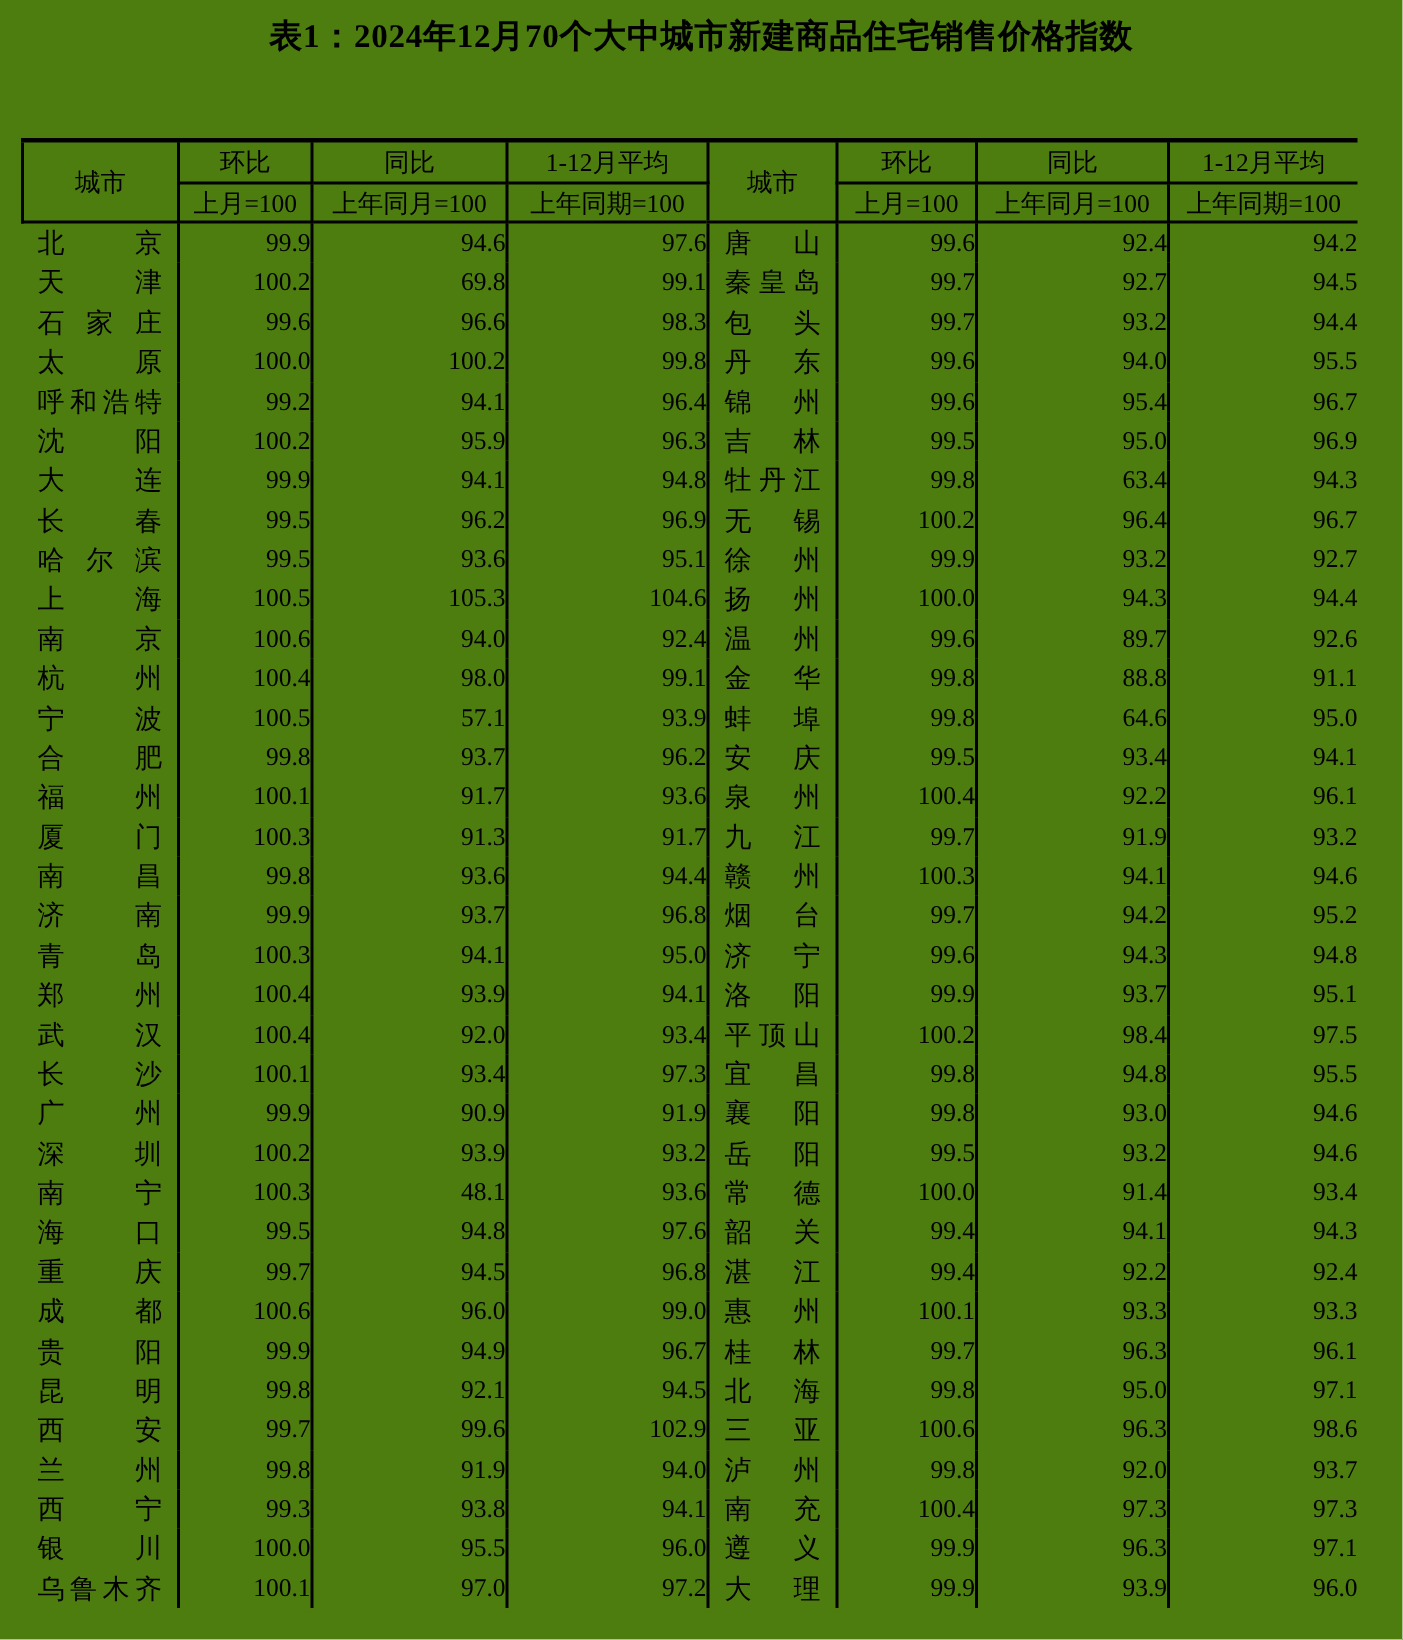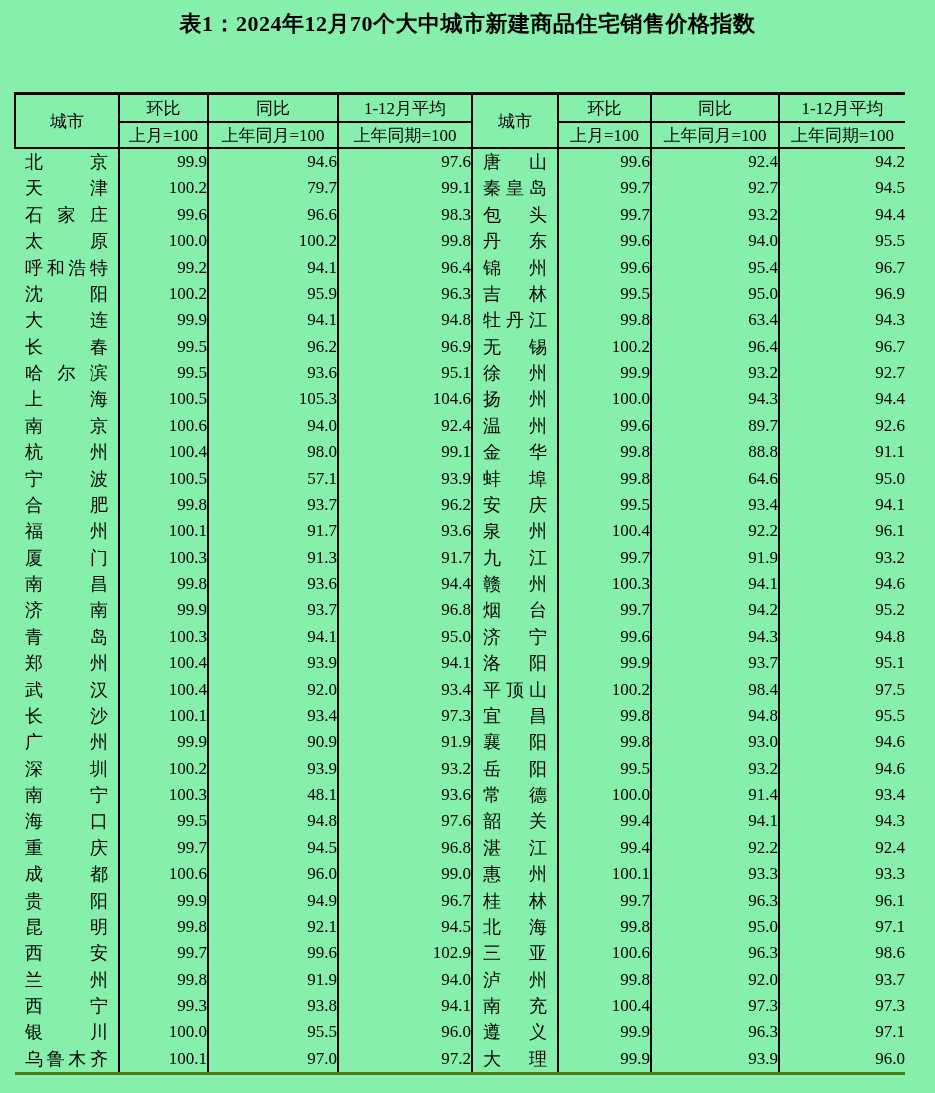--- a/index.html
+++ b/index.html
@@ -1,20 +1,20 @@
 <!DOCTYPE html>
 <html><head>
 <meta charset="utf-8">
 <style>
   html, body { margin: 0; padding: 0; background: #ffffff; }
   .page {
     position: relative;
     width: 935px;
     height: 1093px;
-    background: #86efac;
+    background: #4d7c0f;
     font-family: "Liberation Serif", "DejaVu Serif", serif;
     color: #000000;
     overflow: hidden;
   }
   .title {
     margin: 0;
     padding-top: 9px;
     text-align: center;
     font-size: 22px;
     line-height: 30px;
@@ -122,21 +122,21 @@
           <td class="val no-right">94.2</td>
         </tr>
         <tr>
           <td class="city">
             <div class="cityname">
               <span>天</span>
               <span>津</span>
             </div>
           </td>
           <td class="val">100.2</td>
-          <td class="val">79.7</td>
+          <td class="val">69.8</td>
           <td class="val">99.1</td>
           <td class="city">
             <div class="cityname">
               <span>秦</span>
               <span>皇</span>
               <span>岛</span>
             </div>
           </td>
           <td class="val">99.7</td>
           <td class="val">92.7</td>

